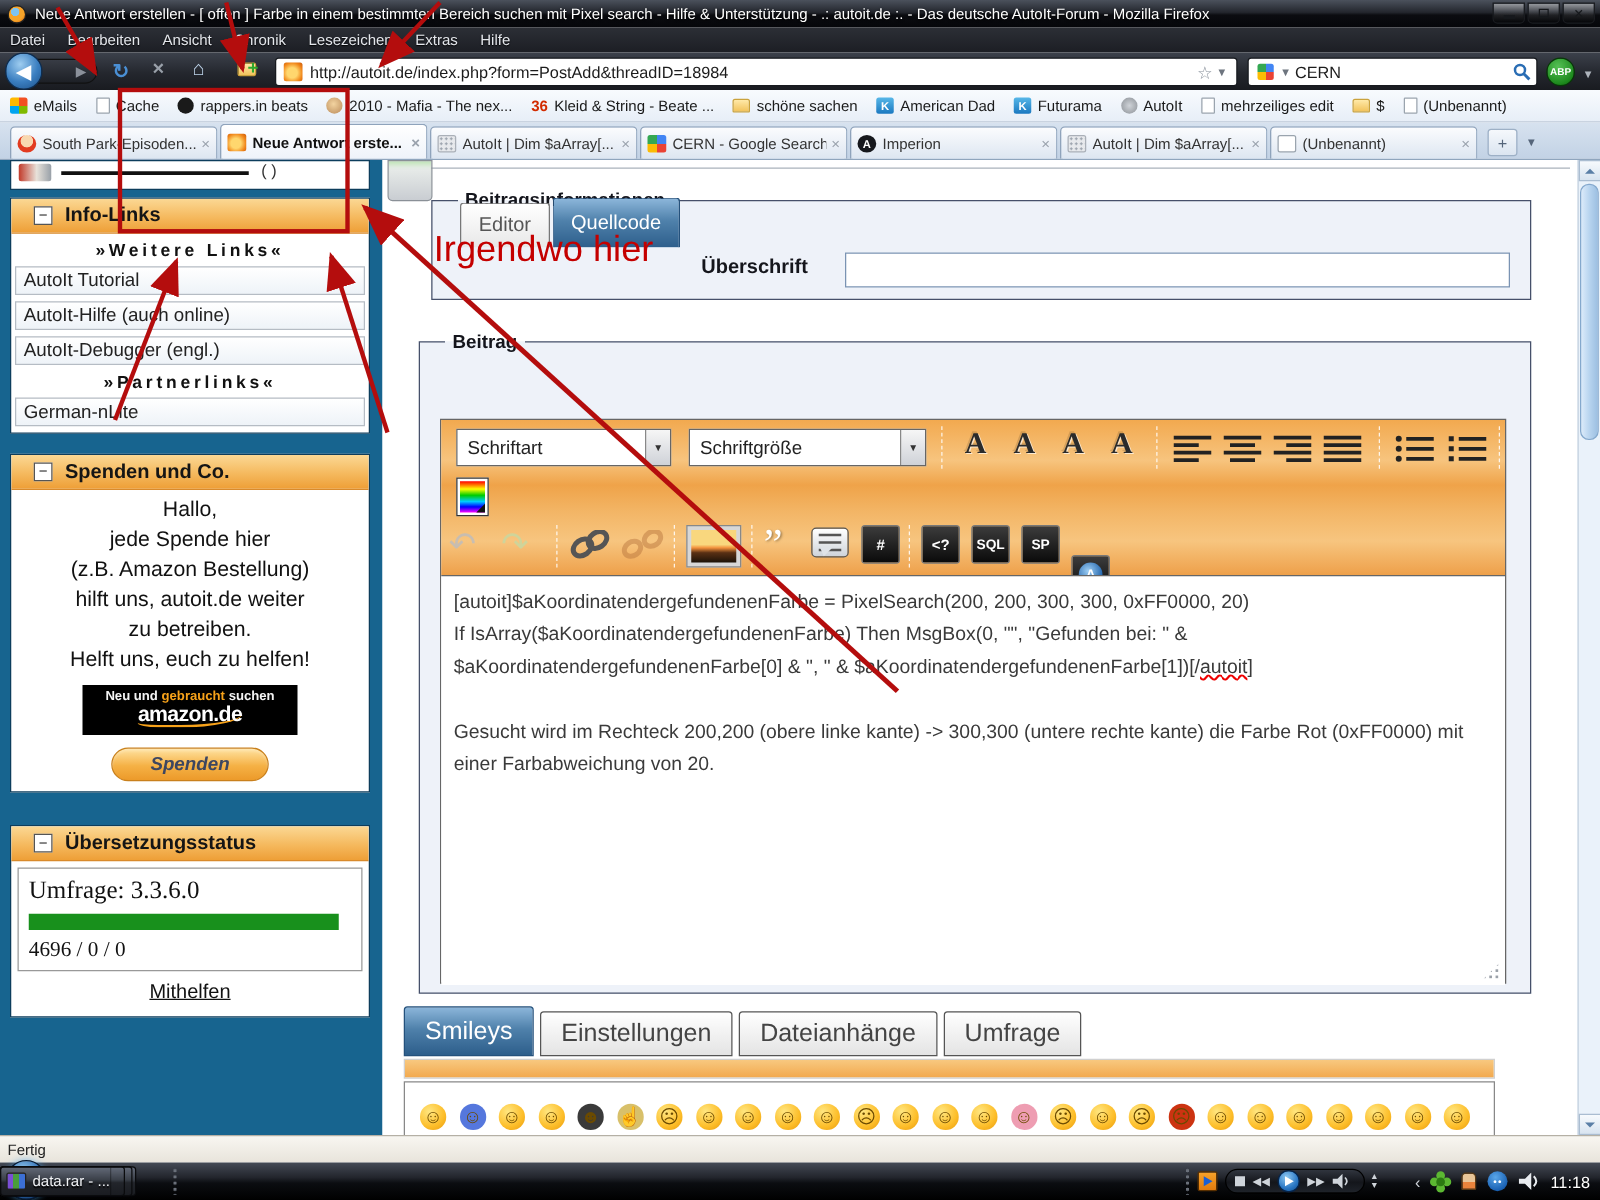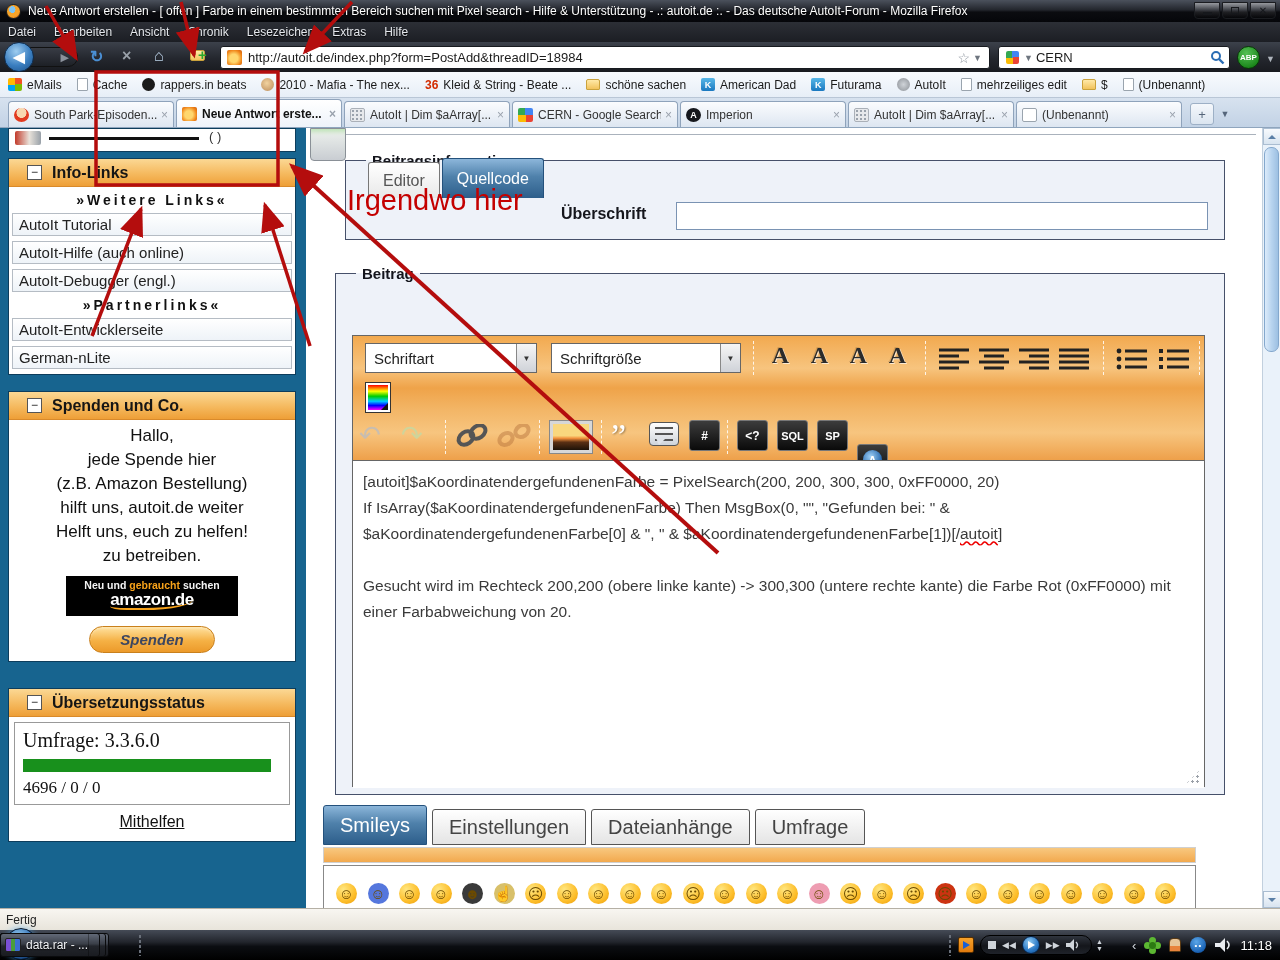--- a/index.html
+++ b/index.html
@@ -432,38 +432,37 @@
         <div class="slinks-heading">»Weitere Links«</div>
         <div>
 
         <div class="slink">AutoIt Tutorial</div>
             <div class="slink">AutoIt-Hilfe (auch online)</div>
             <div class="slink">AutoIt-Debugger (engl.)</div>
           </div>
         <div class="slinks-heading">»Partnerlinks«</div>
         <div>
 
-        <div class="slink">AutoIt-Entwicklerseite</div>
             <div class="slink">German-nLite</div>
           </div>
       </div>
 
       <div class="sbox" style="margin-top:16px;">
         <div class="shead">
           <span class="minus">−</span>
           <b>Spenden und Co.</b>
         </div>
         <div class="donate-text">
 
         <div>Hallo,</div>
             <div>jede Spende hier</div>
             <div>(z.B. Amazon Bestellung)</div>
             <div>hilft uns, autoit.de weiter</div>
+            <div>zu betreiben.</div>
             <div>Helft uns, euch zu helfen!</div>
-            <div>zu betreiben.</div>
           </div>
         <div class="amazon">
           <div class="l1"><span>Neu und </span><b>gebraucht</b><span> suchen</span></div>
           <div class="logo">amazon.de</div>
         </div>
         <div class="spendenbtn">Spenden</div>
       </div>
 
       <div class="sbox" style="margin-top:26px;">
         <div class="shead">

